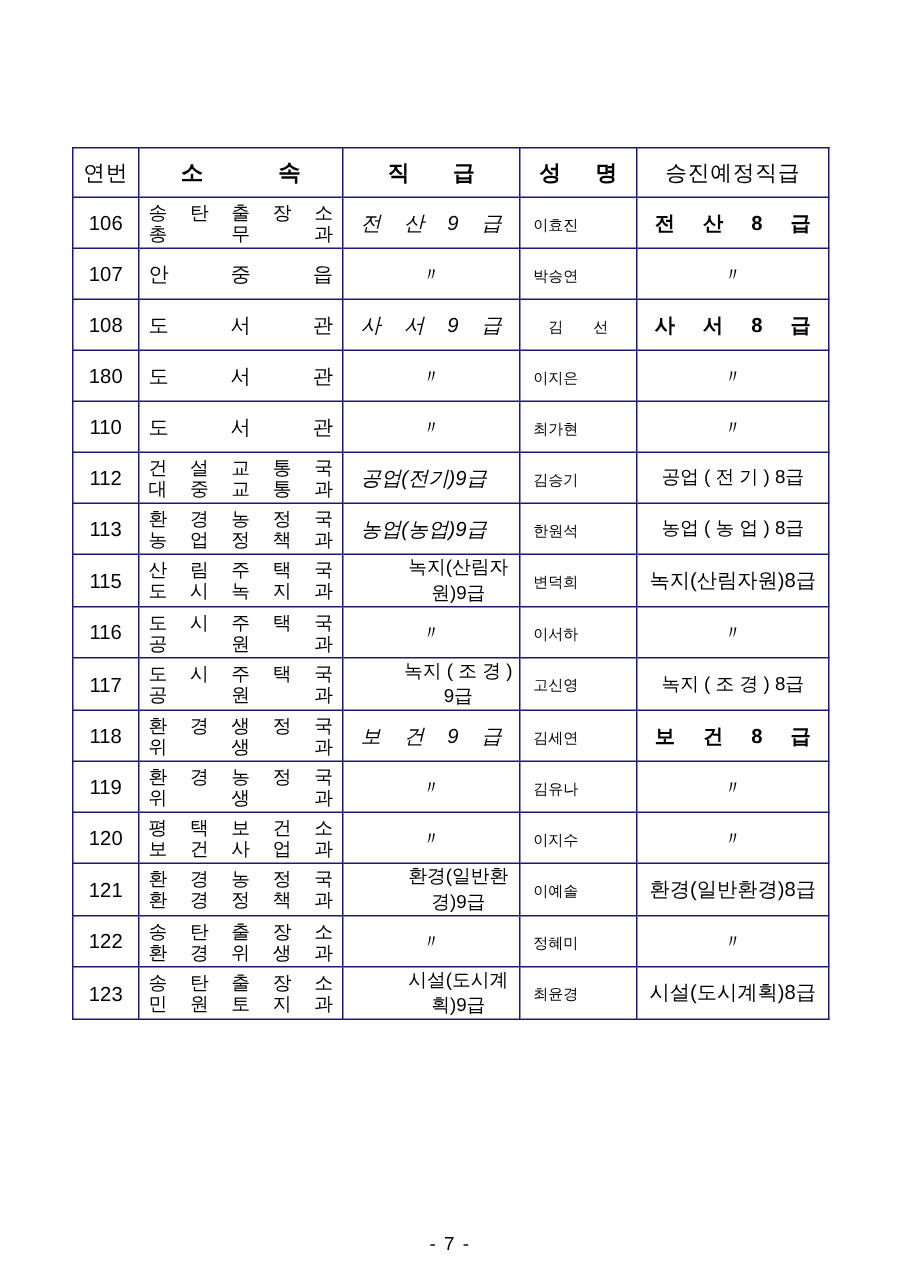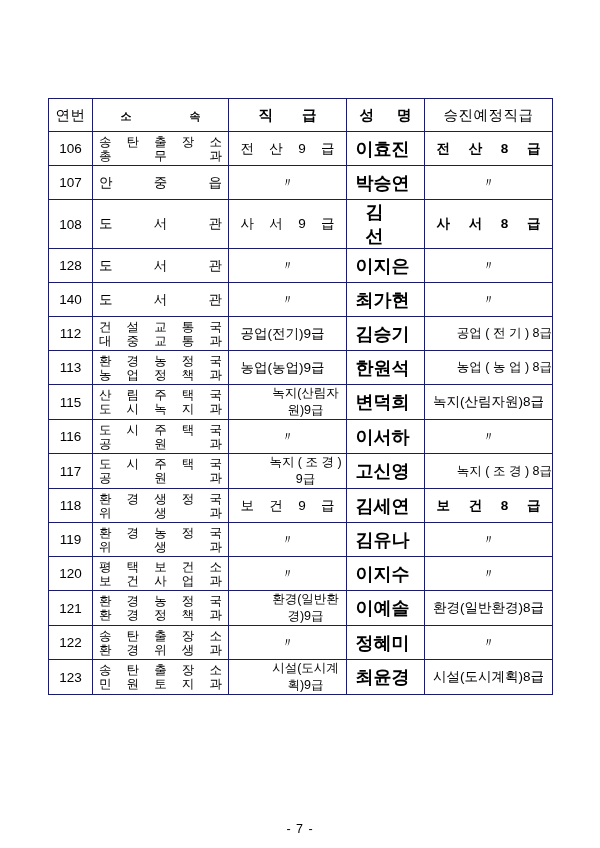--- a/index.html
+++ b/index.html
@@ -57,21 +57,21 @@
   }
   thead td.sp {
     letter-spacing: 0;
   }
   .hdr-spread {
     display: inline-block;
     width: 80px;
     text-align: justify;
     text-align-last: justify;
     font-weight: bold;
-    font-size: 11px;
+    font-size: 15px;
   }
   .hdr-spread2 {
     display: inline-block;
     width: 58px;
     text-align: justify;
     text-align-last: justify;
     font-weight: bold;
     font-size: 14.5px;
   }
   .hdr-spread3 {
@@ -102,39 +102,39 @@
   }
   .dept.one .ln {
     font-size: 13.5px;
   }
   
   .spread {
     display: inline-block;
     width: 94px;
     text-align: justify;
     text-align-last: justify;
+    font-style: italic;
   }
   .spread-promo {
     display: inline-block;
     width: 104px;
     text-align: justify;
     text-align-last: justify;
     font-weight: bold;
   }
   .nm {
     display: inline-block;
     width: 60px;
     text-align: justify;
     text-align-last: justify;
-    font-size: 18px;
-    font-weight: bold;
+    font-size: 10px;
   }
   .nm.n2 { width: 40px; }
   td.promo { font-weight: bold; font-size: 13.5px; }
-  td.promo.tight { font-size: 12.5px; text-align: right; }
+  td.promo.tight { font-size: 12.5px; }
   td.grade.tight { font-size: 12.5px; padding-left: 36px; }
   .ditto { font-size: 13px; letter-spacing: 0; }
   .pagenum {
     position: absolute;
     left: 0;
     top: 806px;
     width: 600px;
     text-align: center;
     font-size: 12.5px;
     letter-spacing: 1px;
@@ -191,32 +191,32 @@
             <td>
               <span class="dept one">
                 <span class="ln">도     서     관</span>
               </span>
             </td>
             <td><span class="spread">사 서 9 급</span></td>
             <td><span class="nm n2">김 선</span></td>
             <td class="promo"><span class="spread-promo">사 서 8 급</span></td>
           </tr>
           <tr>
-            <td class="no">128</td>
+            <td class="no">180</td>
             <td>
               <span class="dept one">
                 <span class="ln">도     서     관</span>
               </span>
             </td>
             <td><span class="ditto">〃</span></td>
             <td><span class="nm">이지은</span></td>
             <td class="promo"><span class="ditto">〃</span></td>
           </tr>
           <tr>
-            <td class="no">140</td>
+            <td class="no">110</td>
             <td>
               <span class="dept one">
                 <span class="ln">도     서     관</span>
               </span>
             </td>
             <td><span class="ditto">〃</span></td>
             <td><span class="nm">최가현</span></td>
             <td class="promo"><span class="ditto">〃</span></td>
           </tr>
           <tr>

